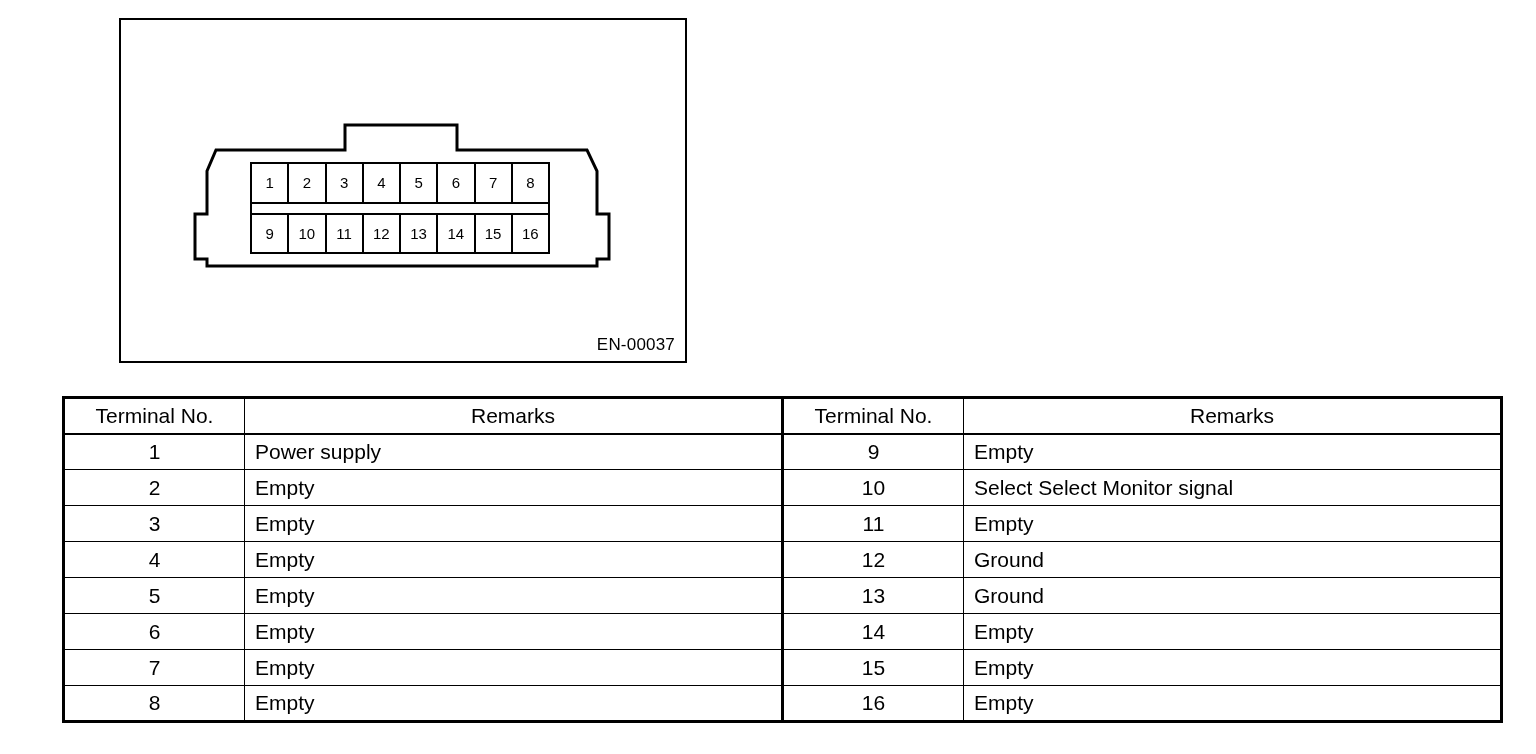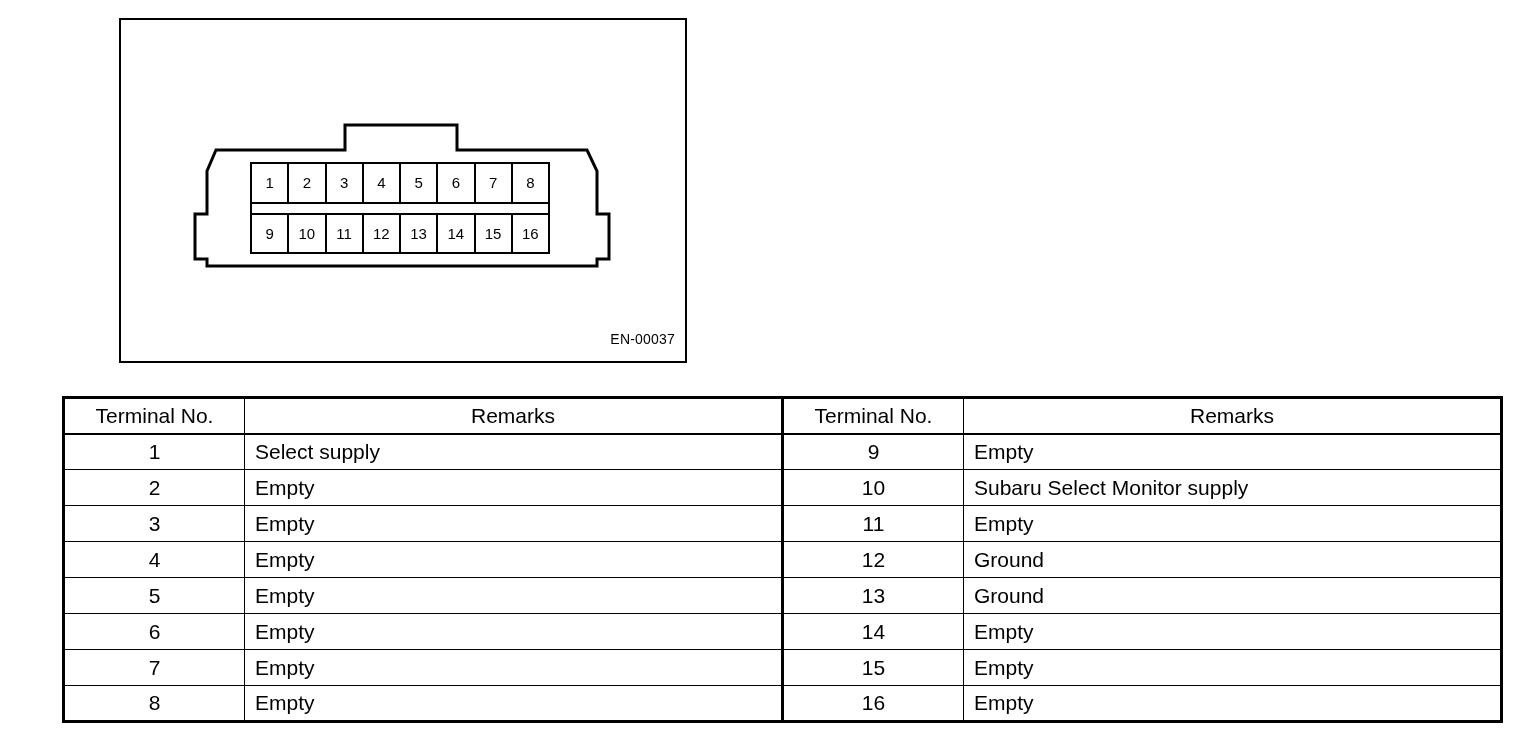--- a/index.html
+++ b/index.html
@@ -69,22 +69,22 @@
     border-right: 2px solid #000000;
     background: #ffffff;
     box-sizing: border-box;
   }
   .pin-cell:last-child { border-right: none; }
 
   
   #en-code {
     position: absolute;
     right: 10px;
-    bottom: 14px;
-    font-size: 14px;
+    bottom: 6px;
+    font-size: 17px;
     letter-spacing: 0.2px;
     white-space: nowrap;
   }
 
   
   #pinout-table {
     position: absolute;
     left: 62px;
     top: 396px;
     width: 1438px;
@@ -189,29 +189,29 @@
       <th class="hdr col-term">Terminal No.</th>
       <th class="hdr col-remark">Remarks</th>
       <th class="hdr col-term mid-start">Terminal No.</th>
       <th class="hdr col-remark">Remarks</th>
     </tr>
   </thead>
   <tbody id="table-body">
 
   <tr>
         <td class="col-term">1</td>
-        <td class="col-remark">Select supply</td>
+        <td class="col-remark">Power supply</td>
         <td class="col-term mid-start">9</td>
         <td class="col-remark">Empty</td>
       </tr>
       <tr>
         <td class="col-term">2</td>
         <td class="col-remark">Empty</td>
         <td class="col-term mid-start">10</td>
-        <td class="col-remark">Subaru Select Monitor supply</td>
+        <td class="col-remark">Select Select Monitor signal</td>
       </tr>
       <tr>
         <td class="col-term">3</td>
         <td class="col-remark">Empty</td>
         <td class="col-term mid-start">11</td>
         <td class="col-remark">Empty</td>
       </tr>
       <tr>
         <td class="col-term">4</td>
         <td class="col-remark">Empty</td>

